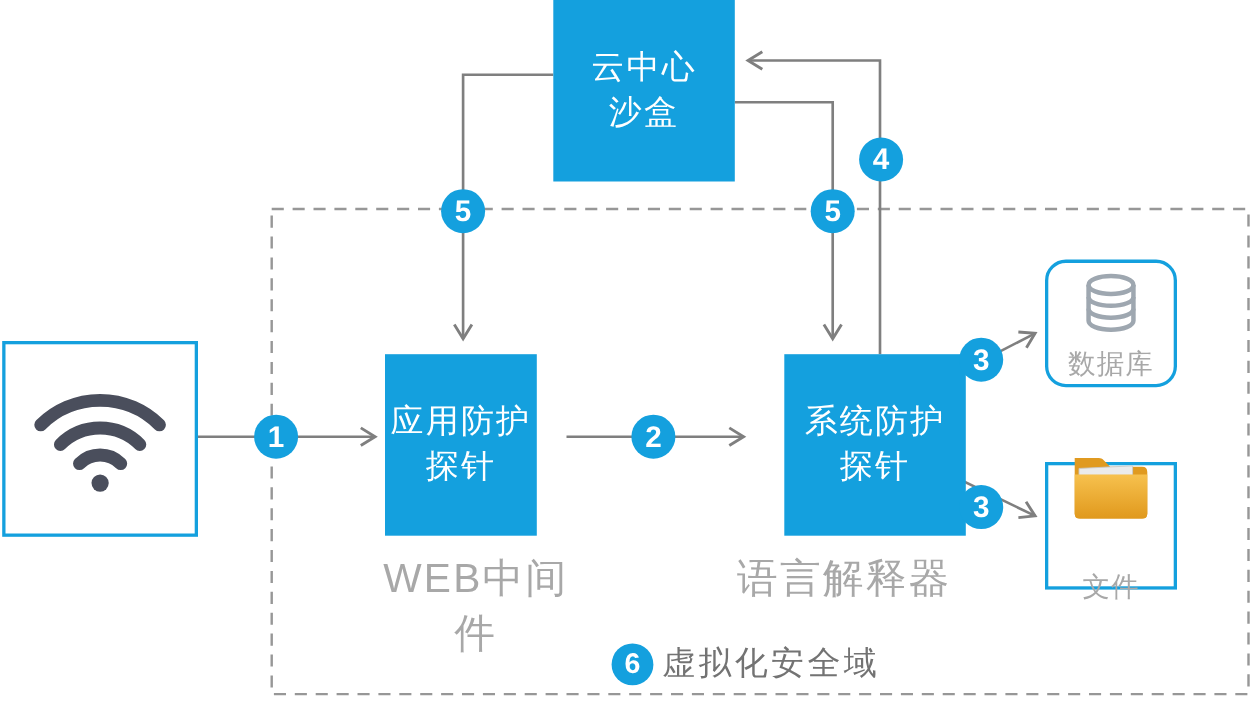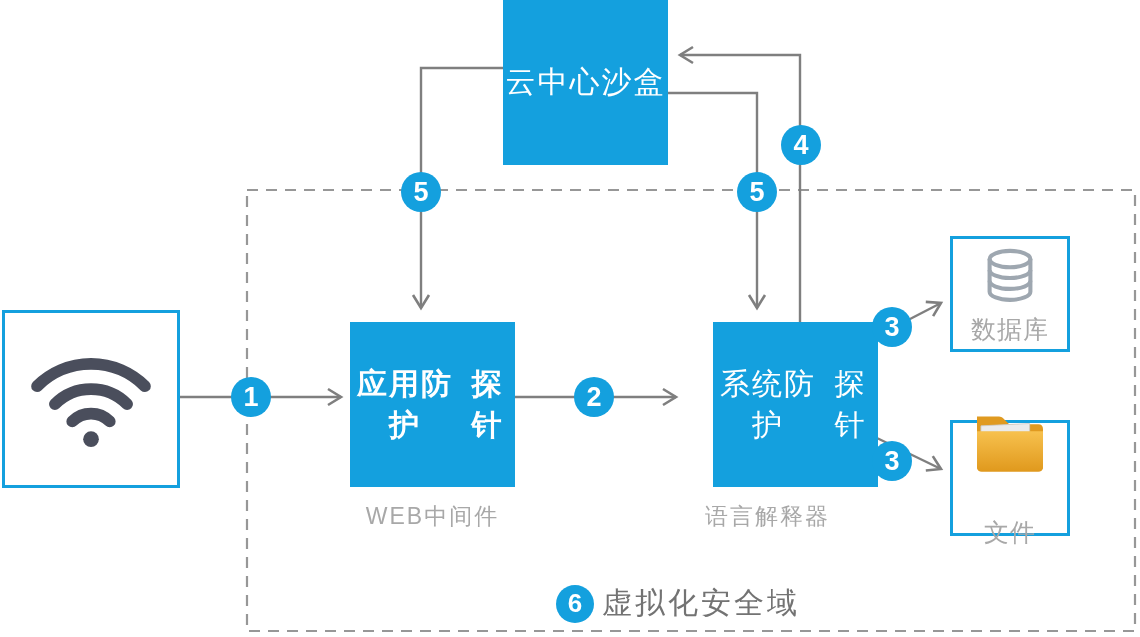--- a/index.html
+++ b/index.html
@@ -5,36 +5,36 @@
   html,body{margin:0;padding:0;background:#ffffff;}
   #canvas{
     position:relative;width:1140px;height:637px;background:#ffffff;overflow:hidden;
     font-family:"Liberation Sans","DejaVu Sans",sans-serif;
   }
   svg.wires{position:absolute;left:0;top:0;}
   .wire{stroke:#7f7f7f;stroke-width:2.4;fill:none;}
   .domain-rect{fill:none;stroke:#979797;stroke-width:2.2;stroke-dasharray:11 8;}
   .box-blue{
     position:absolute;background:#14a0de;color:#ffffff;
-    display:flex;flex-direction:row;align-items:center;justify-content:center;
+    display:flex;flex-direction:column;align-items:center;justify-content:center;
     font-size:30px;letter-spacing:2px;line-height:1.35;text-align:center;
   }
   .box-white{
     position:absolute;background:#ffffff;border:3px solid #14a0de;box-sizing:border-box;
     display:flex;flex-direction:column;align-items:center;justify-content:center;
   }
   .cloud-box{left:503px;top:0px;width:165px;height:165px;}
-  .app-box{left:350px;top:322px;width:165px;height:165px;font-weight:bold;}
+  .app-box{left:350px;top:322px;width:138px;height:165px;}
   .sys-box{left:685px;top:322px;width:165px;height:165px;margin-left:28px;}
   .wifi-box{left:2px;top:310px;width:178px;height:178px;}
-  .db-box{left:950px;top:236px;width:120px;height:116px;padding-top:4px;}
+  .db-box{left:950px;top:236px;width:120px;height:116px;padding-top:4px;border-radius:19px;}
   .file-box{left:950px;top:420px;width:120px;height:116px;gap:38px;}
   .inner-caption{font-size:25px;color:#a8a8a8;letter-spacing:1px;margin-top:1px;}
   .caption{
-    position:absolute;text-align:center;color:#a8a8a8;font-size:23px;letter-spacing:2px;
+    position:absolute;text-align:center;color:#a8a8a8;font-size:37px;letter-spacing:2px;
   }
   .caption-web{left:330px;top:501px;width:205px;}
   .caption-lang{left:660px;top:501px;width:215px;}
   .step{
     position:absolute;width:40px;height:40px;border-radius:50%;background:#14a0de;
     color:#ffffff;font-size:27px;font-weight:600;
     display:flex;align-items:center;justify-content:center;
   }
   .step-1{left:231px;top:377px;}
   .step-2{left:574px;top:377px;}

